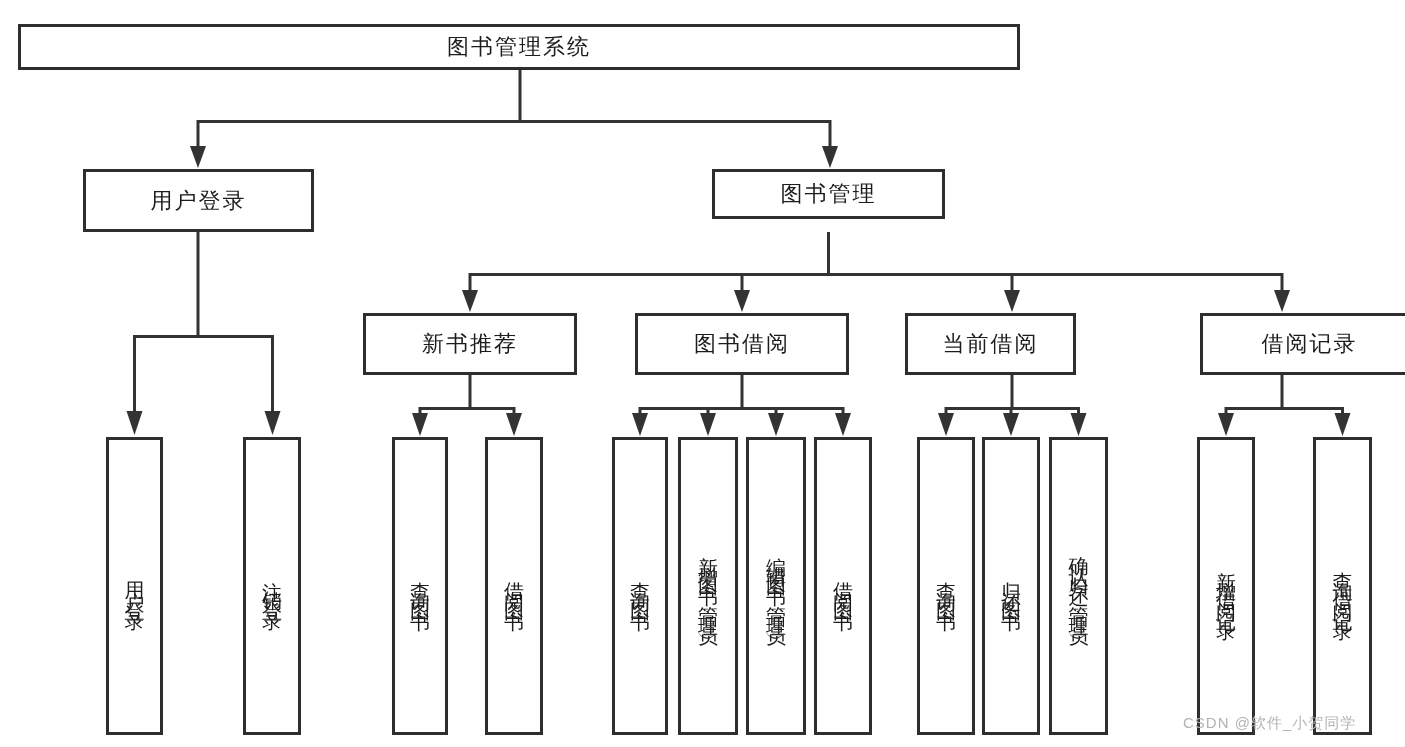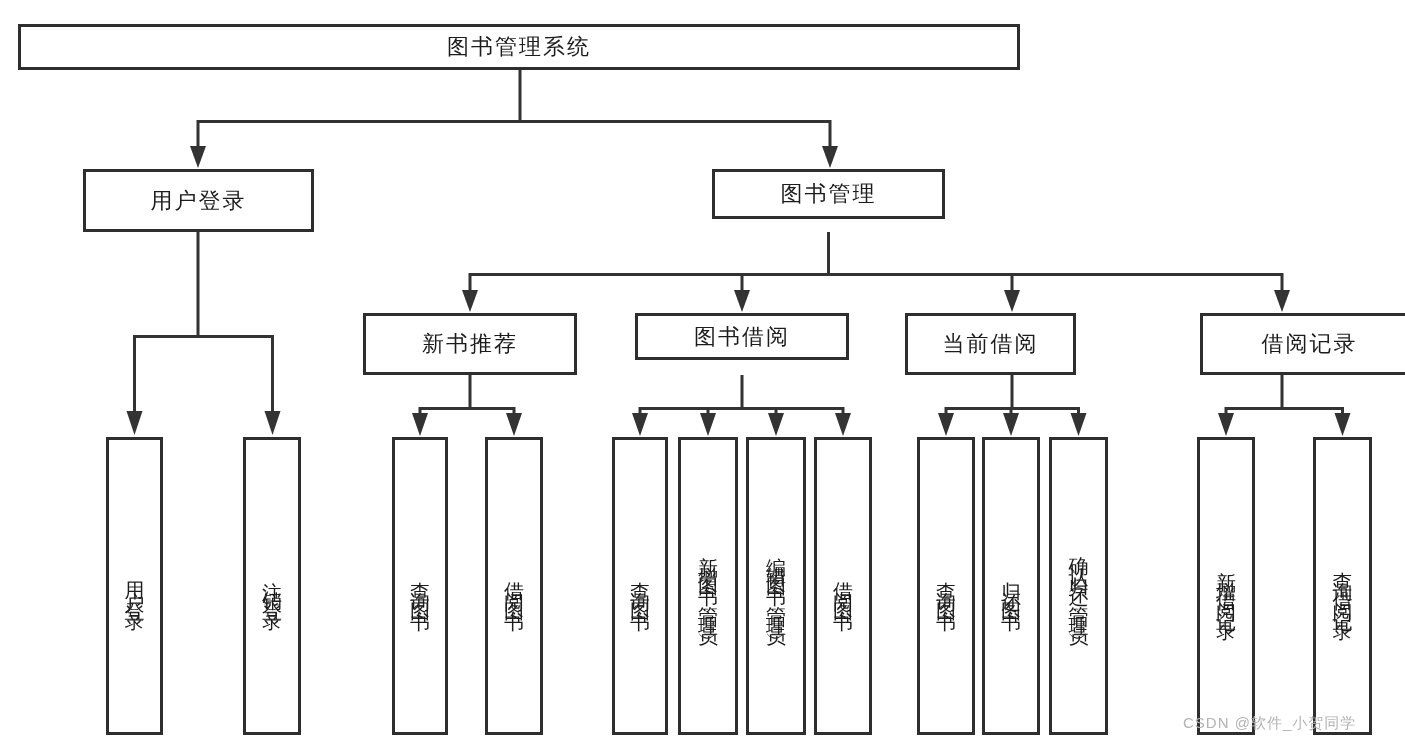--- a/index.html
+++ b/index.html
@@ -68,21 +68,21 @@
   <div class="box h" style="left:83px; top:169px; width:231px; height:63px;">
     <span>用户登录</span>
   </div>
   <div class="box h" style="left:712px; top:169px; width:233px; height:50px;">
     <span>图书管理</span>
   </div>
 
   <div class="box h" style="left:363px; top:313px; width:214px; height:62px;">
     <span>新书推荐</span>
   </div>
-  <div class="box h" style="left:635px; top:313px; width:214px; height:47px;align-items:center;">
+  <div class="box h" style="left:635px; top:313px; width:214px; height:62px;align-items:center;">
     <span>图书借阅</span>
   </div>
   <div class="box h" style="left:905px; top:313px; width:171px; height:62px;">
     <span>当前借阅</span>
   </div>
   <div class="box h" style="left:1173px; top:313px; width:219px; height:62px;margin-left:27px;">
     <span>借阅记录</span>
   </div>
 
   <div class="box v" style="left:106px; top:437px; width:57px; height:298px;">

